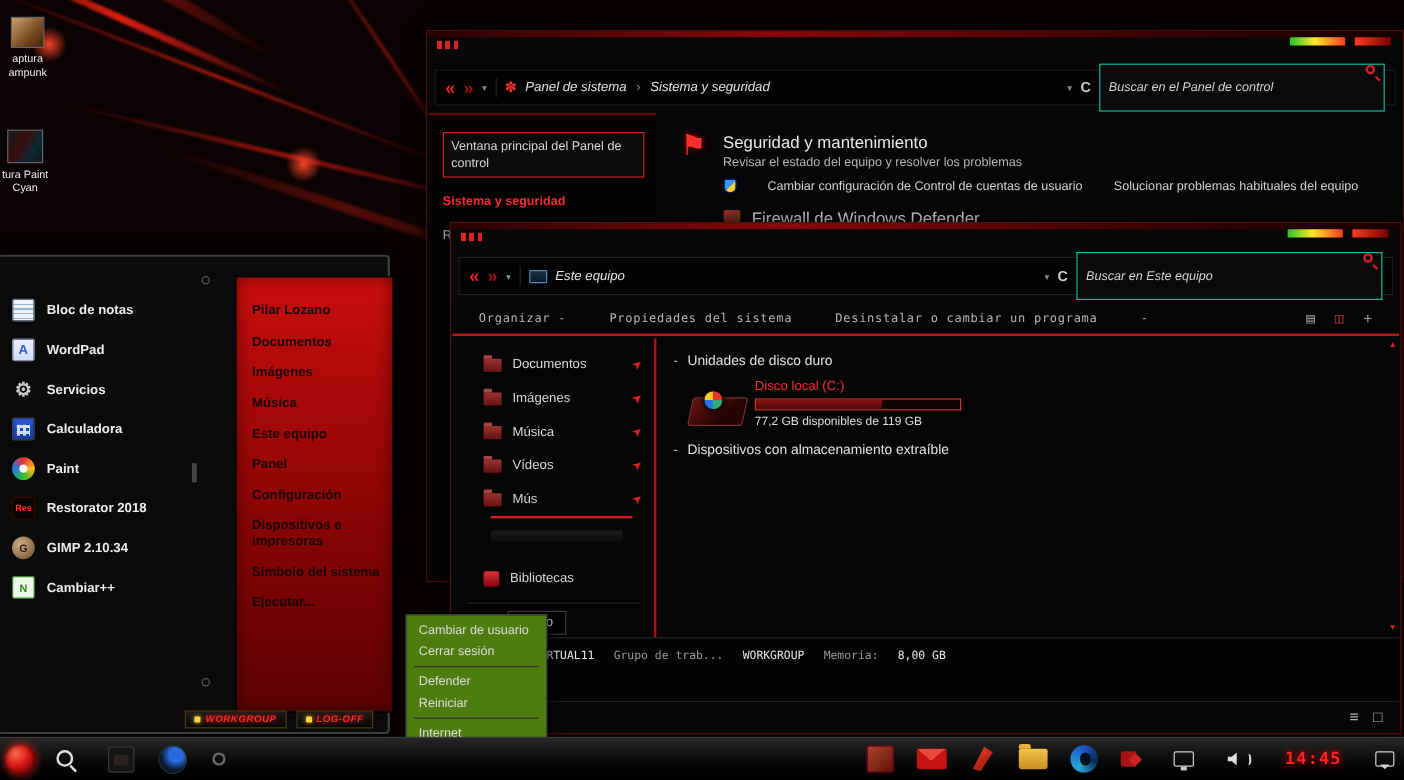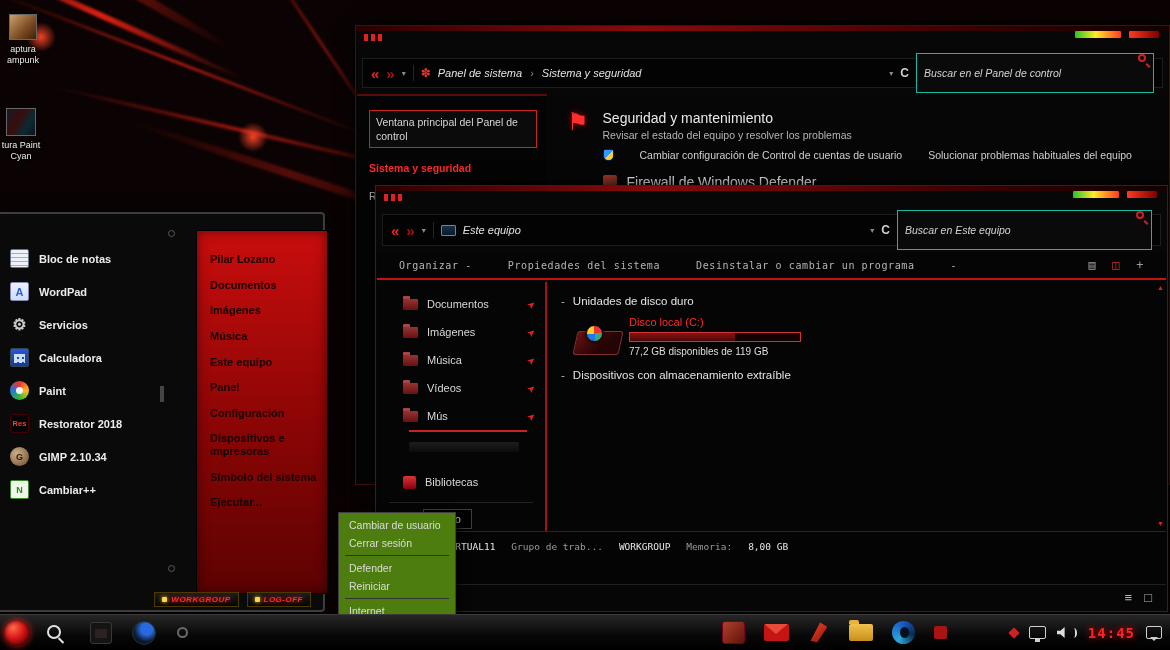--- a/index.html
+++ b/index.html
@@ -210,21 +210,21 @@
   .ic-swoosh{width:22px;height:22px;background:linear-gradient(140deg,#ff4a2a,#7a0a05);
        clip-path:polygon(12% 88%,55% 4%,88% 24%,42% 96%)}
   .ic-folder{width:24px;height:17px;background:linear-gradient(#f2c24a,#c78f1e);
        border-radius:2px;position:relative}
   .ic-folder::before{content:"";position:absolute;top:-4px;left:0;width:10px;height:4px;
        background:#e9b23a;border-radius:2px 2px 0 0}
   .ic-edge{width:23px;height:23px;border-radius:50%;position:relative;
        background:conic-gradient(from 210deg,#2aa8d8,#1a5ac8 40%,#0a2a50 70%,#2aa8d8)}
   .ic-edge::after{content:"";position:absolute;inset:6px 6px 6px 8px;background:#04101e;border-radius:50%}
   .ic-small{width:13px;height:13px;background:#a81414;border-radius:2px}
-  .tb-tray{position:absolute;right:8px;display:flex;gap:11px;align-items:center;height:100%}
+  .tb-tray{position:absolute;right:8px;display:flex;gap:28px;align-items:center;height:100%}
   .tr-red{width:8px;height:8px;background:#c22;transform:rotate(45deg);border-radius:1px}
   .tr-mon{width:17px;height:13px;border:1px solid #cfcfcf;border-radius:2px;position:relative}
   .tr-mon::after{content:"";position:absolute;left:5px;bottom:-4px;width:5px;height:3px;background:#cfcfcf}
   .tr-vol{display:flex;align-items:center;gap:2px}
   .tr-vol .vb{width:12px;height:12px;background:#ddd;
        clip-path:polygon(0 35%,30% 35%,65% 5%,65% 95%,30% 65%,0 65%)}
   .tr-vol .vw{width:6px;height:10px;border-right:2px solid #ddd;border-radius:50%}
   .tr-clock{color:#ff2222;font-family:"DejaVu Sans Mono",monospace;font-weight:bold;font-size:14px;
        letter-spacing:1px;text-shadow:0 0 7px rgba(255,0,0,.85)}
   .tr-note{width:16px;height:13px;border:1px solid #cfcfcf;border-radius:2px;position:relative}

